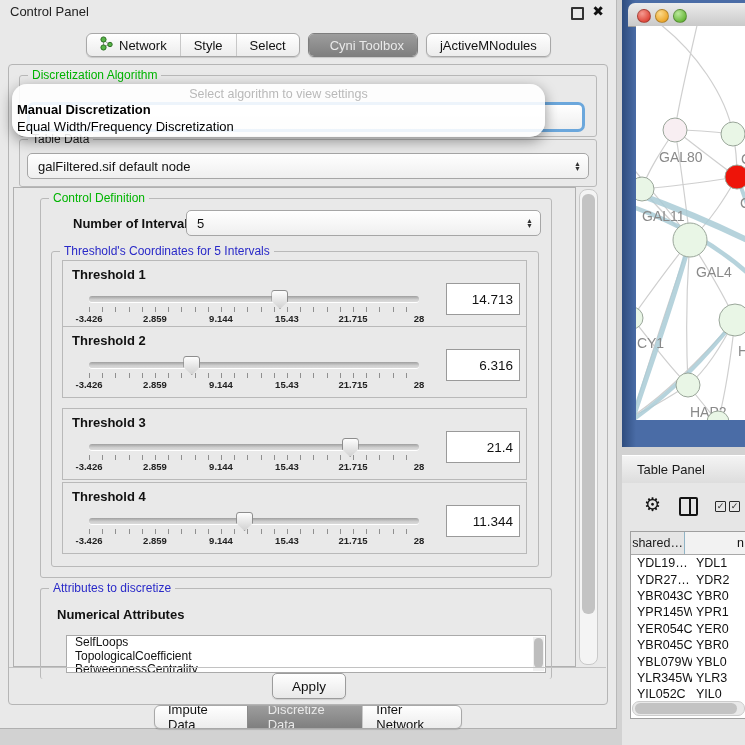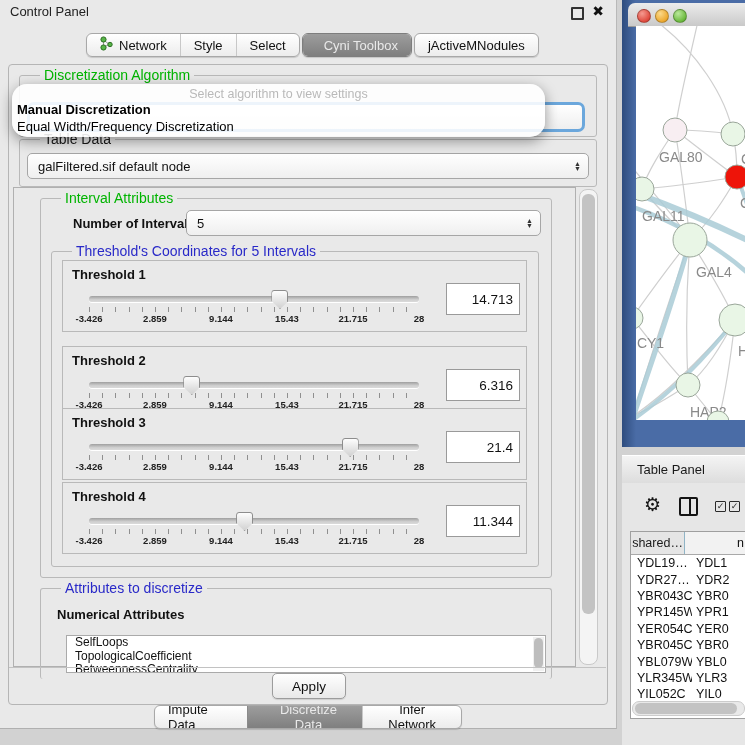--- a/index.html
+++ b/index.html
@@ -14,33 +14,33 @@
   #cw-titlebar{left:0;top:0;width:100%;height:24px;}
   #cw-title{left:10px;top:4px;font-size:13px;color:#222;}
   #float-icon{right:32px;top:7px;width:9px;height:9px;border:2px solid #333;border-radius:1px;}
   #close-icon{right:12px;top:3px;font-size:14px;font-weight:bold;color:#111;}
 
   
   .tabrow{display:flex;align-items:stretch;height:24px;font-size:13px;}
   .tabgroup{display:flex;background:linear-gradient(#ffffff,#ececec);
       border:1px solid #a8a8a8;border-radius:6px;overflow:hidden;box-shadow:0 1px 1px rgba(0,0,0,.15);}
   .tab{display:flex;align-items:center;padding:0 13px;color:#111;background:transparent;}
-  .tab + .tab{border-left:1px solid #c8c8c8;text-align:center;}
+  .tab + .tab{border-left:1px solid #c8c8c8;}
   .tab.dark{background:linear-gradient(#9d9d9d,#7f7f7f);color:#e9e9e9;border-left:1px solid #8a8a8a;padding-left:20px;}
   .tab .txt{font-weight:500;}
   #net-tab-icon{margin-right:6px;display:inline-block;}
 
   
   #main-panel{left:8px;top:64px;width:598px;height:639px;background:#e9e9e9;
       border:1px solid #b5b5b5;border-radius:4px;}
 
   
   .group{position:absolute;border:1px solid #b9b9b9;border-radius:3px;}
-  .group>.legend{position:absolute;top:-8px;left:20px;background:#e9e9e9;padding:0 4px;
-      font-size:14px;line-height:14px;white-space:nowrap;}
+  .group>.legend{position:absolute;top:-8px;left:8px;background:#e9e9e9;padding:0 4px;
+      font-size:12px;line-height:14px;white-space:nowrap;}
   .legend.green{color:#00b400;}
   .legend.blue{color:#2929c8;}
   .legend.plain{color:#1a1a1a;}
 
   
   .combo{position:absolute;background:linear-gradient(#ffffff,#efefef);
       border:1px solid #a6a6a6;border-radius:5px;font-size:13px;
       display:flex;align-items:center;padding:0 10px;box-shadow:0 1px 0 rgba(255,255,255,.7) inset;}
   .combo .arrows{position:absolute;right:7px;top:50%;transform:translateY(-50%);
       display:flex;flex-direction:column;line-height:5px;font-size:7px;color:#333;}
@@ -123,21 +123,21 @@
 <body>
 
 <div id="control-window" class="abs">
 
   <div id="cw-titlebar" class="abs">
     <span id="cw-title" class="abs">Control Panel</span>
     <span id="float-icon" class="abs"></span>
     <span id="close-icon" class="abs">✖</span>
   </div>
 
-  <div class="abs tabrow" style="left:86px;top:33px;">
+  <div class="abs tabrow" style="left:86px;top:33px;gap:6px;">
     <div class="tabgroup">
       <div class="tab">
         <span id="net-tab-icon">
           <svg width="13" height="15" viewBox="0 0 13 15">
             <path d="M3.5 4 L3.5 11 M3.5 11 L9.5 8.5 M3.5 4 L9.5 8.5" stroke="#9a9a9a" stroke-width="1" fill="none"></path>
             <circle cx="3.5" cy="3.5" r="2.6" fill="#57b447" stroke="#2e6e24"></circle>
             <circle cx="3.5" cy="11.5" r="2.6" fill="#57b447" stroke="#2e6e24"></circle>
             <circle cx="10" cy="8.5" r="2.2" fill="#57b447" stroke="#2e6e24"></circle>
           </svg>
         </span>
@@ -177,21 +177,21 @@
         <span class="arrows">
             <span>▲</span>
             <span>▼</span>
           </span>
       </div>
     </div>
 
     <div class="abs" style="left:4px;top:122px;width:561px;height:478px;border:1px solid #b0b0b0;background:#e9e9e9;">
 
       <div class="group" style="left:26px;top:10px;width:510px;height:378px;">
-        <span class="legend green">Interval Attributes</span>
+        <span class="legend green">Control Definition</span>
 
         <span class="abs" style="left:32px;top:17px;font-weight:bold;font-size:13px;">Number of Intervals</span>
         <div class="combo" style="left:145px;top:11px;width:355px;height:26px;box-sizing:border-box;">
           <span>5</span>
           <span class="arrows">
               <span>▲</span>
               <span>▼</span>
             </span>
         </div>
 
@@ -208,21 +208,21 @@
               <span style="left:0%">-3.426</span>
                 <span style="left:20%">2.859</span>
                 <span style="left:40%">9.144</span>
                 <span style="left:60%">15.43</span>
                 <span style="left:80%">21.715</span>
                 <span style="left:100%">28</span>
             </div>
             <div class="th-value">14.713</div>
           </div>
 
-          <div class="th-row" style="left:10px;top:94px;">
+          <div class="th-row" style="left:10px;top:74px;">
             <span class="th-label">Threshold 2</span>
             <div class="slider">
                 <div class="thumb" style="left: calc(31% - 8px);"></div>
               </div>
             <div class="ticks"></div>
             <div class="tick-labels">
               <span style="left:0%">-3.426</span>
                 <span style="left:20%">2.859</span>
                 <span style="left:40%">9.144</span>
                 <span style="left:60%">15.43</span>

